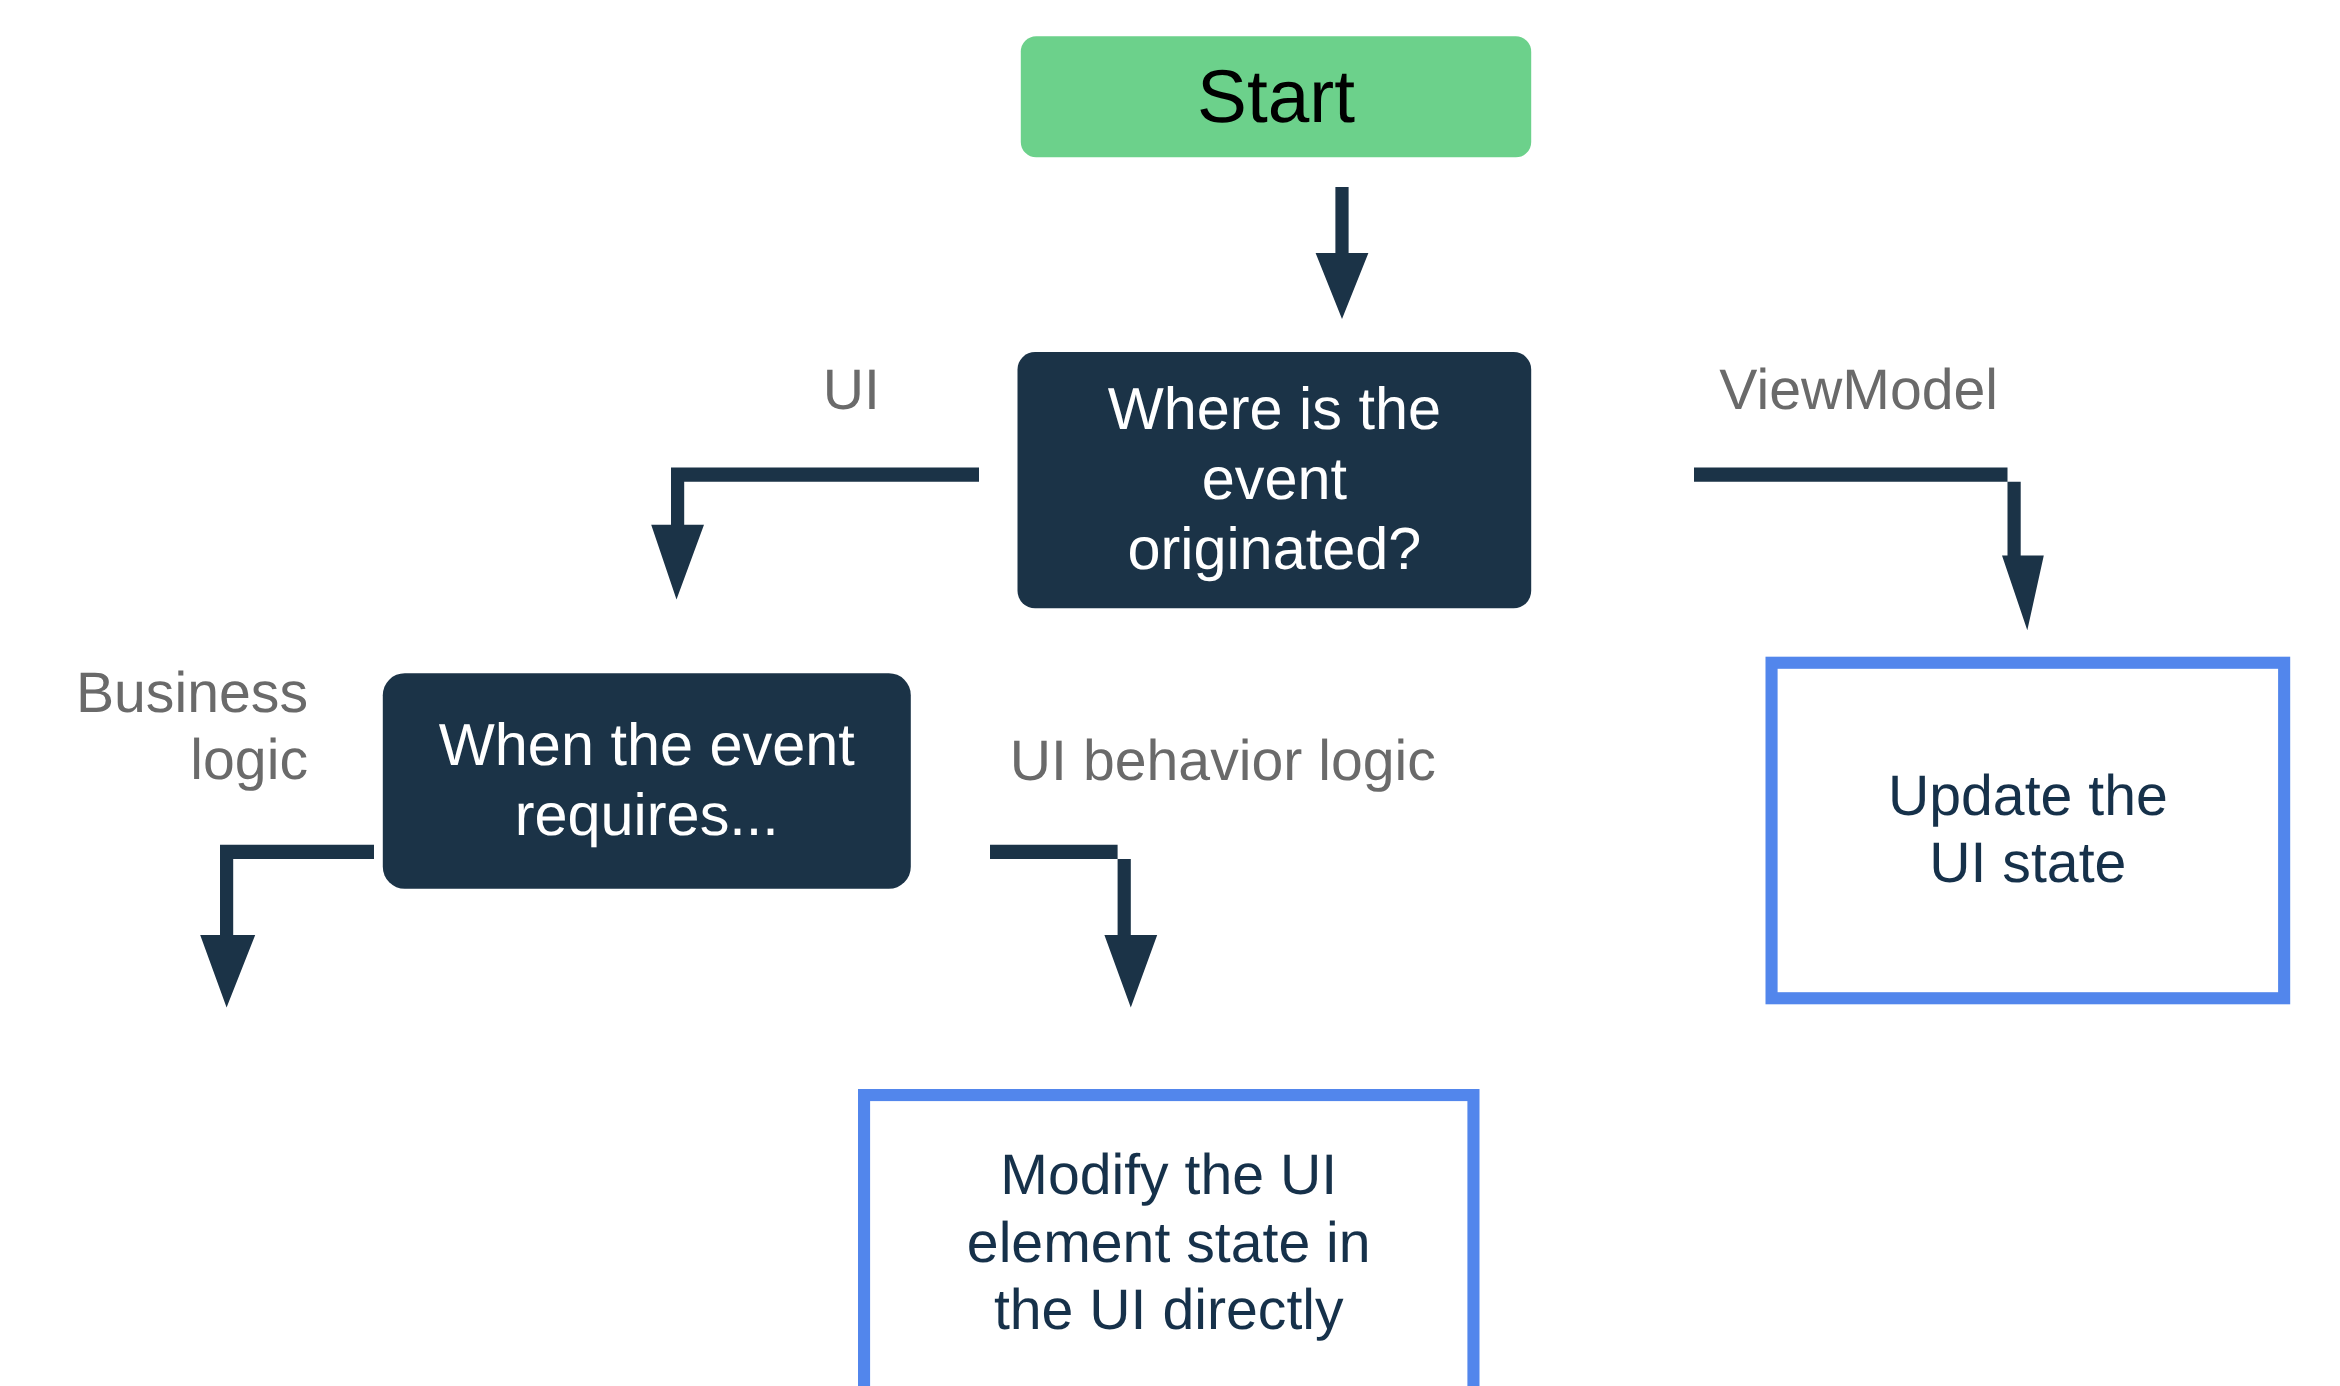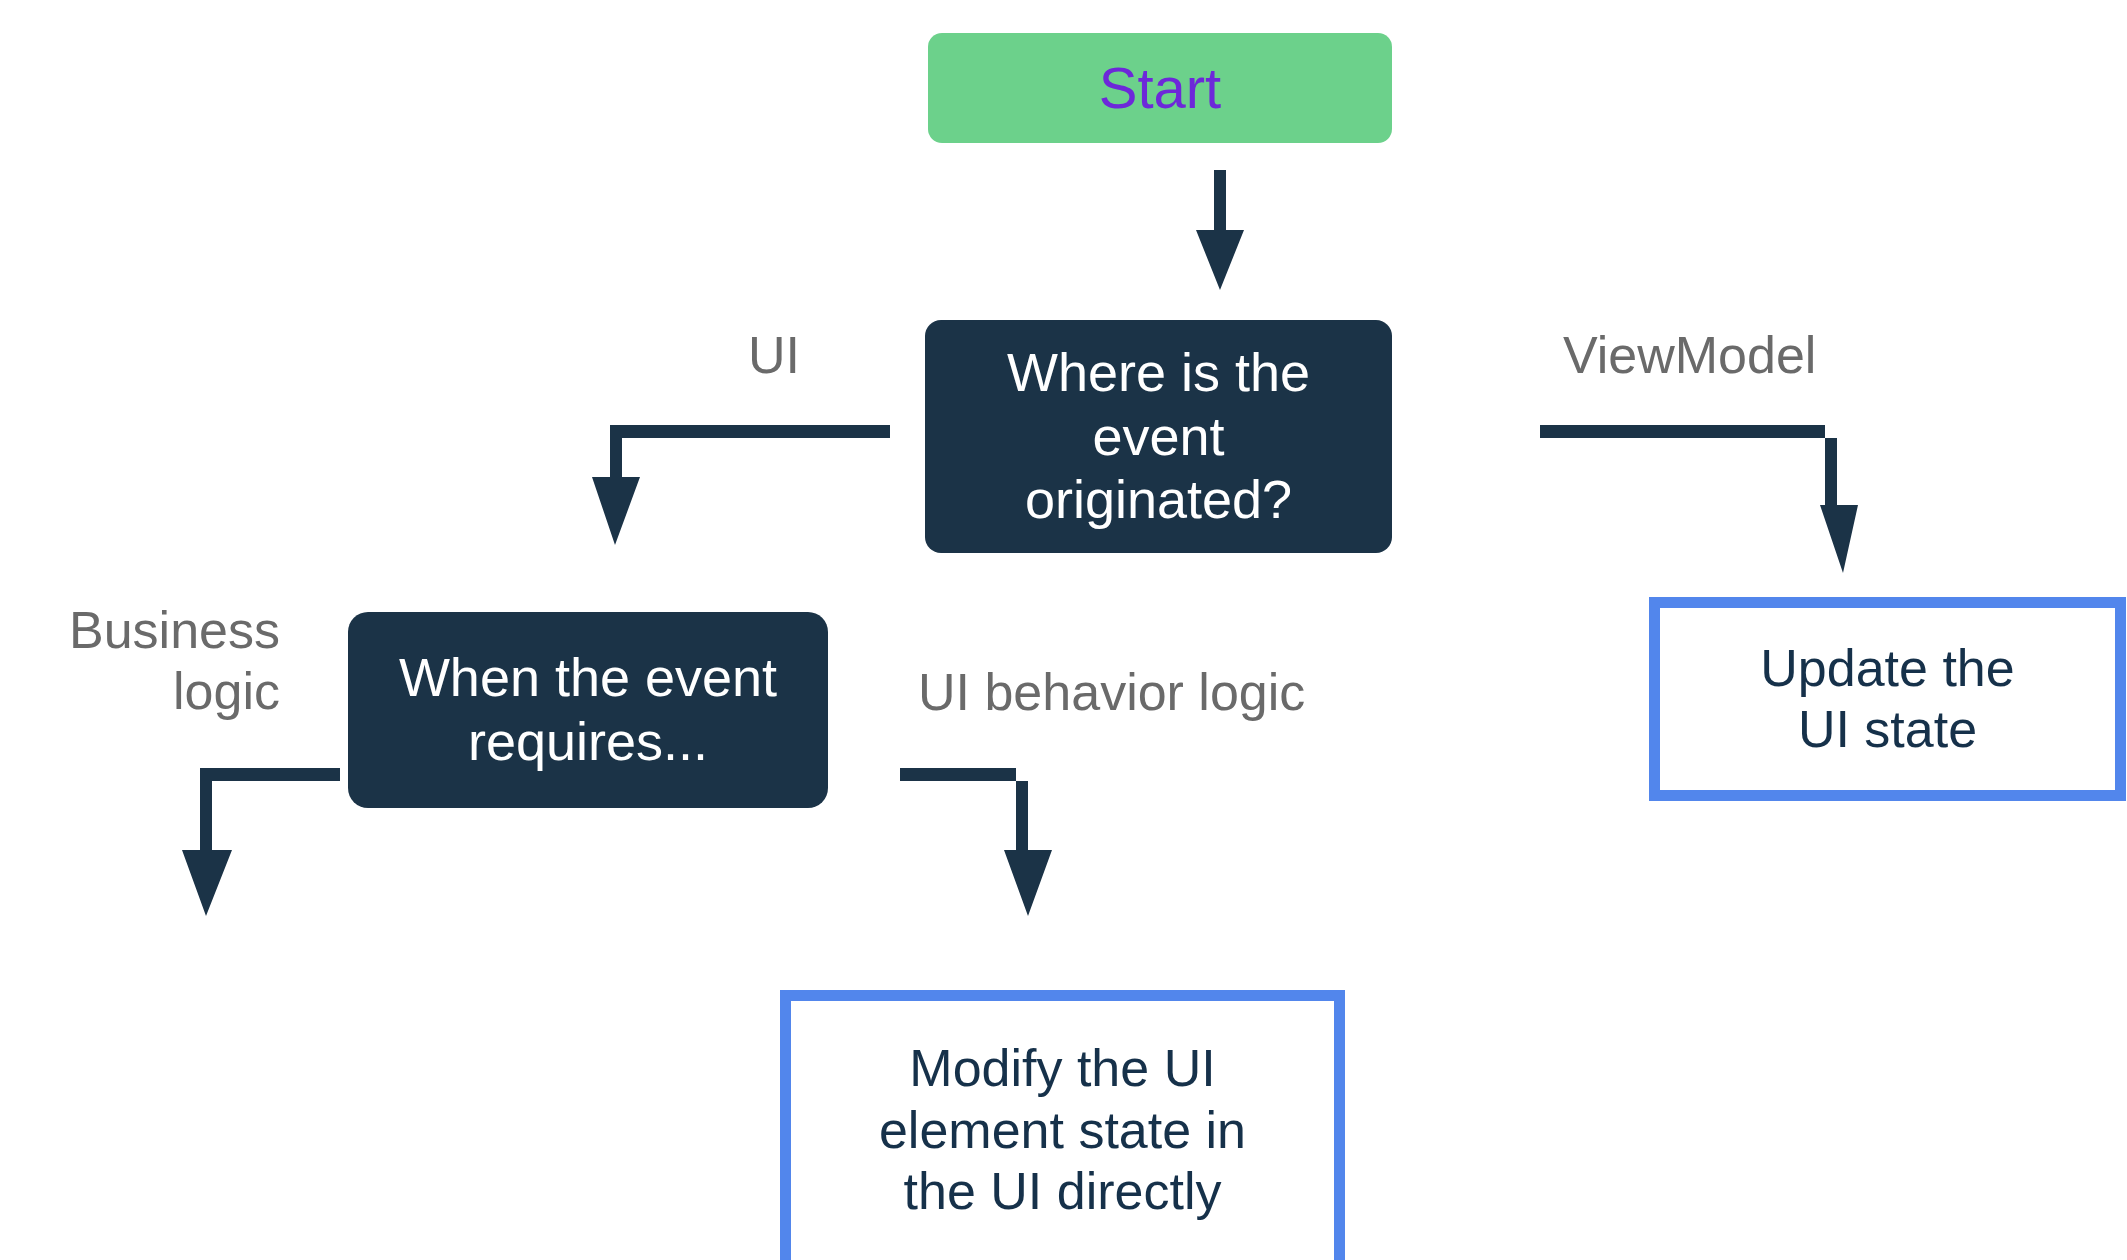--- a/index.html
+++ b/index.html
@@ -24,23 +24,23 @@
     display: flex;
     align-items: center;
     justify-content: center;
     text-align: center;
     box-sizing: border-box;
     line-height: 1.18;
   }
 
   .node-start {
     background: #6CD18B;
-    color: #6d28d9;
+    color: #000000;
     border-radius: 14px;
-    font-size: 58px;
+    font-size: 68px;
   }
 
   .node-decision {
     background: #1B3347;
     color: #ffffff;
     border-radius: 20px;
     font-size: 54px;
   }
 
   .node-outcome {
@@ -126,21 +126,21 @@
   <div class="node node-decision" style="left:925px; top:320px; width:467px; height:233px;border-radius:16px;">
     <span class="node-label">Where is the event
 originated?</span>
   </div>
 
   <div class="node node-decision" style="left:348px; top:612px; width:480px; height:196px;">
     <span class="node-label">When the event
 requires...</span>
   </div>
 
-  <div class="node node-outcome" style="left:1605px; top:597px; width:477px; height:204px;margin-left:44px;">
+  <div class="node node-outcome" style="left:1605px; top:597px; width:477px; height:316px;">
     <span class="node-label">Update the
 UI state</span>
   </div>
 
 
   <div class="node node-outcome" style="left:780px; top:944px; width:565px; height:281px;margin-top:46px;">
     <span class="node-label">Modify the UI
 element state in
 the UI directly</span>
   </div>

